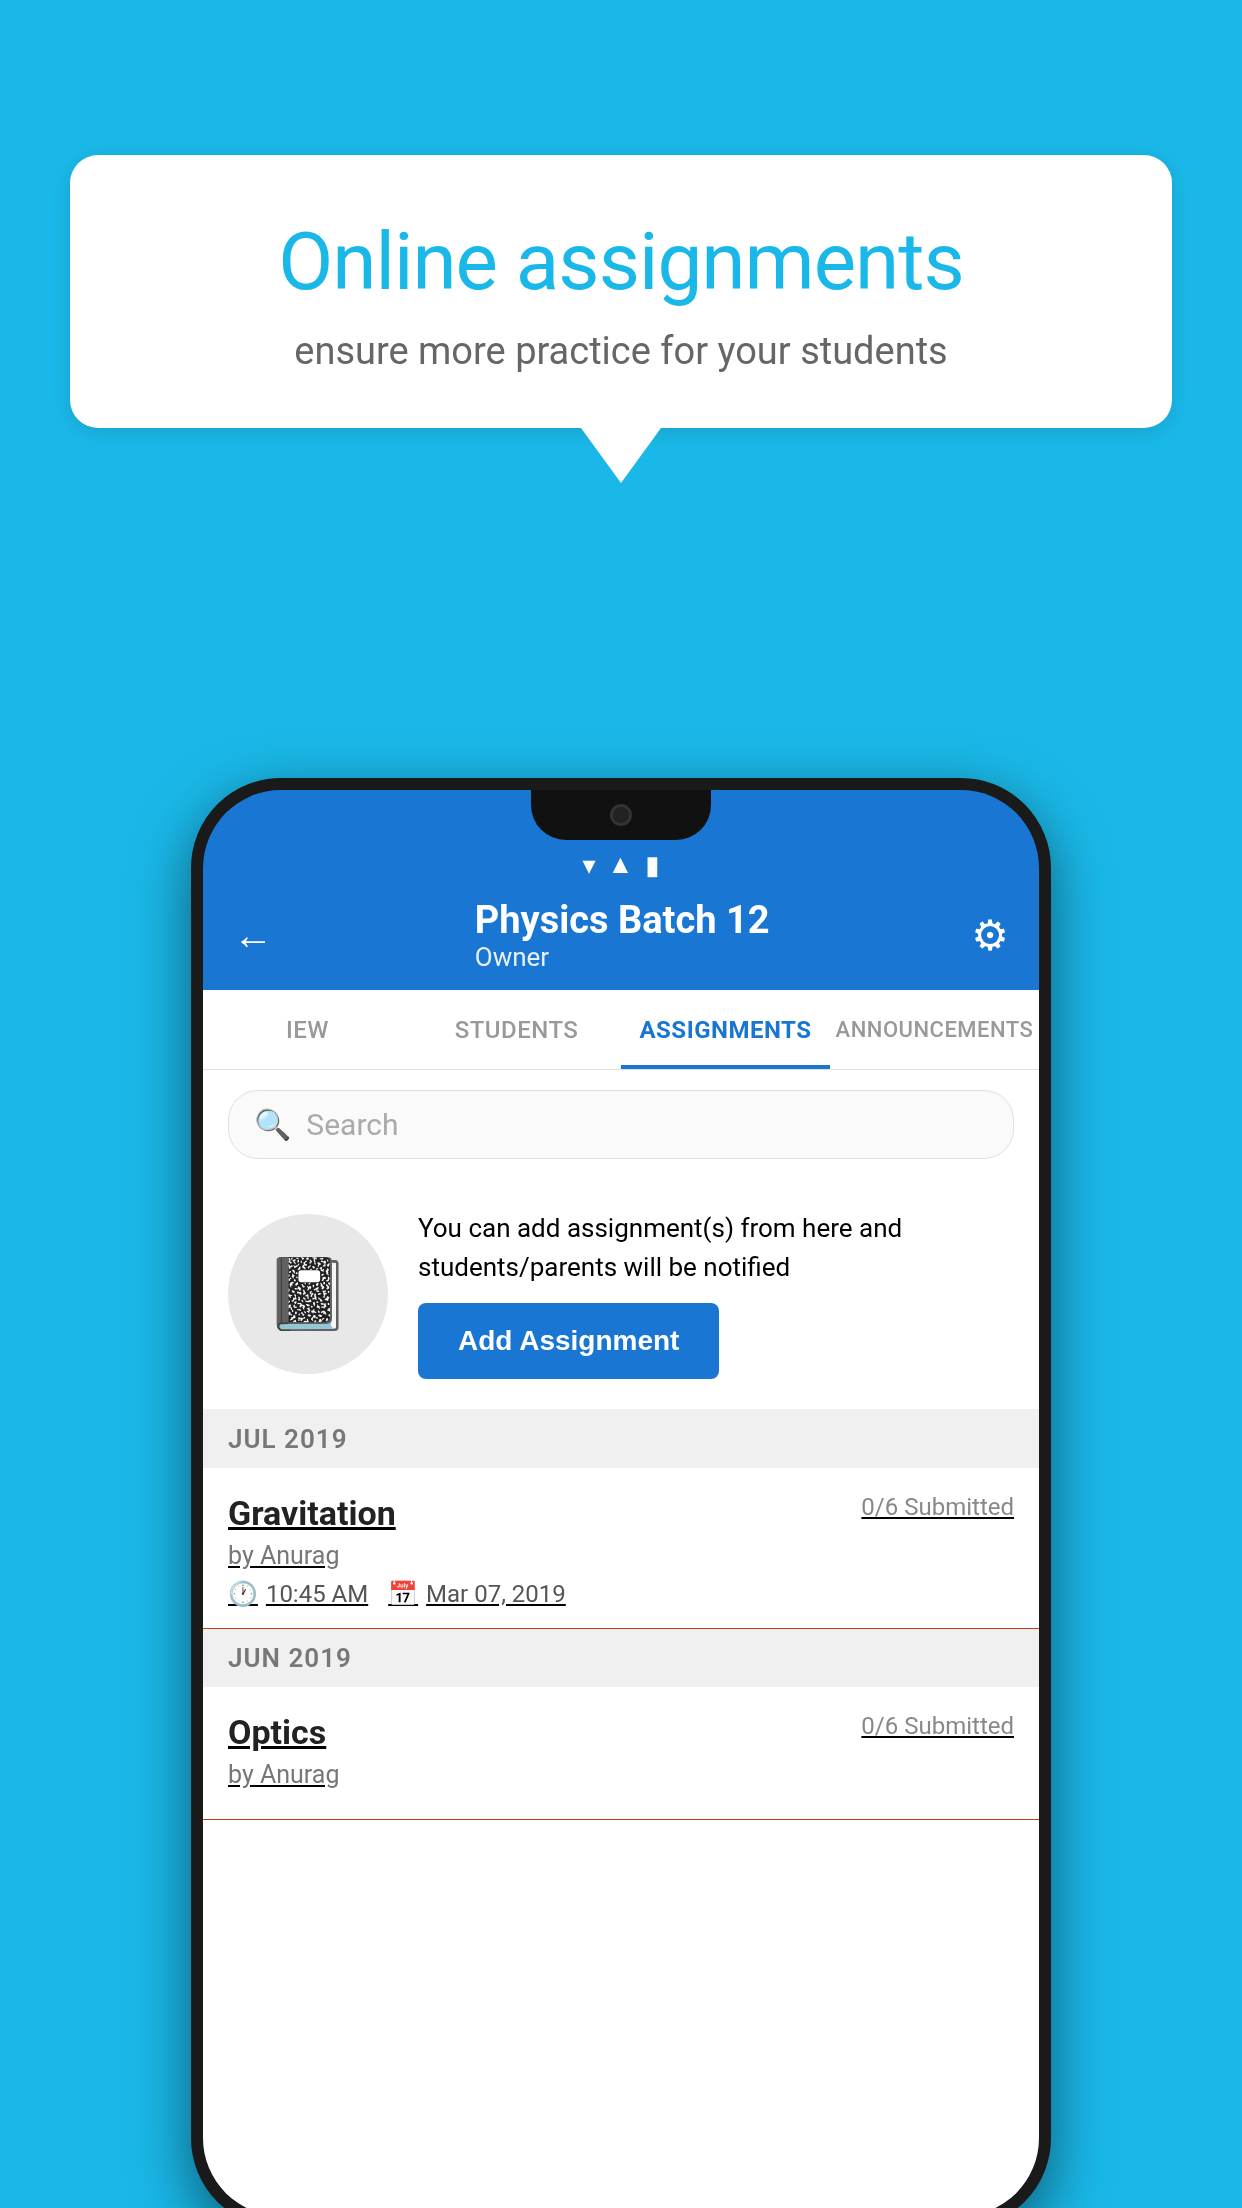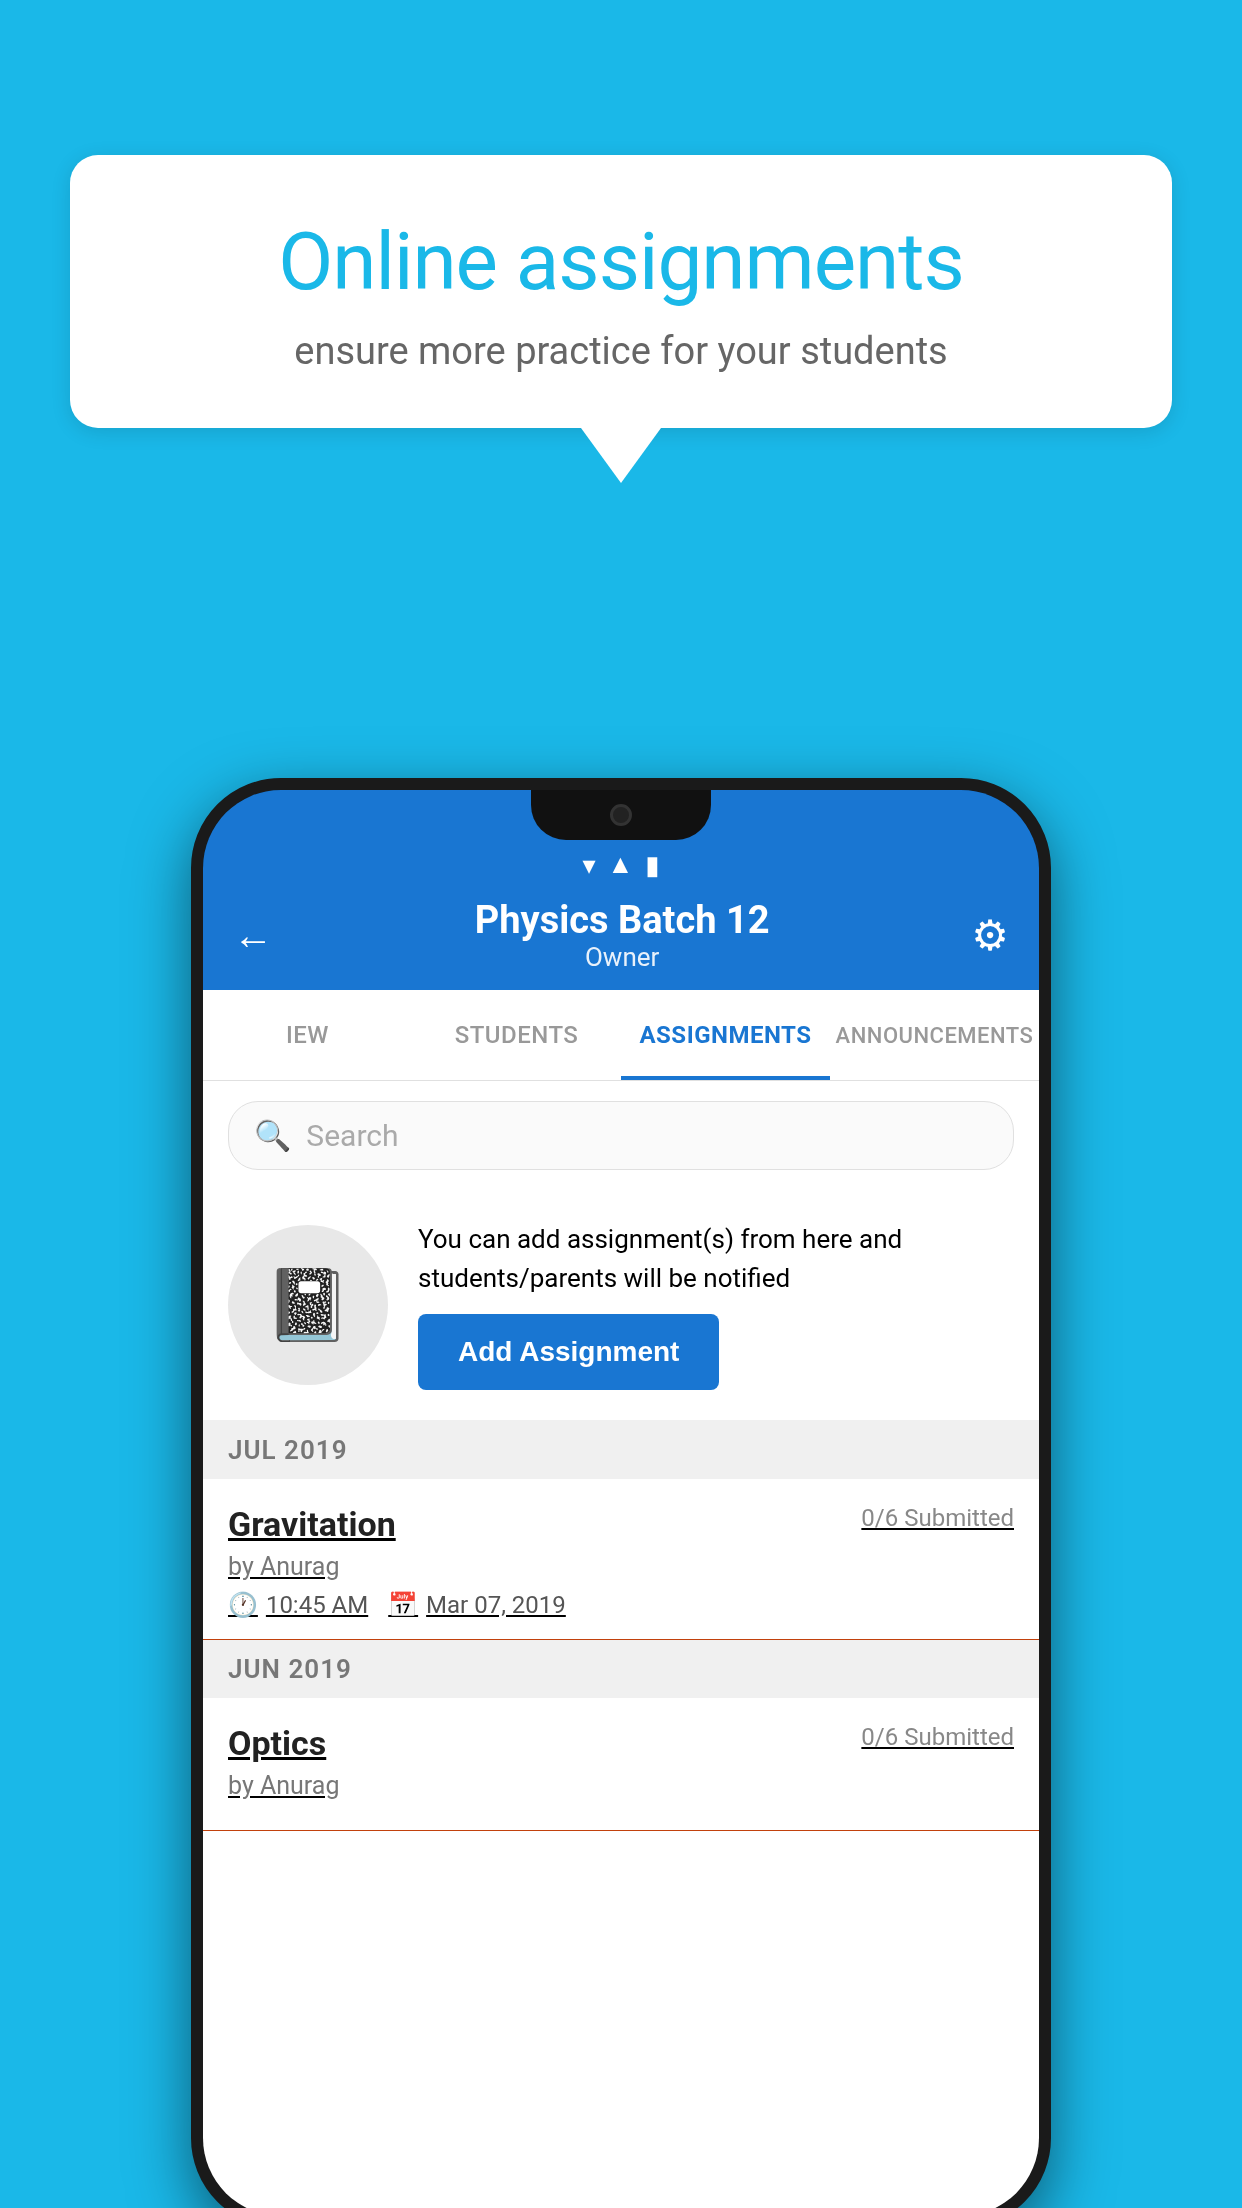--- a/index.html
+++ b/index.html
@@ -120,42 +120,42 @@
       align-items: center;
       justify-content: space-between;
       padding: 0 30px;
     }
     .back-arrow {
       color: white;
       font-size: 40px;
       cursor: pointer;
     }
     .header-center {
-      text-align: center;
+      text-align: left;
     }
     .header-title {
       color: white;
       font-size: 38px;
       font-weight: 700;
     }
     .header-subtitle {
       color: rgba(255,255,255,0.9);
       font-size: 26px;
     }
     .settings-icon {
       color: white;
       font-size: 42px;
     }
 
     
     .tab-bar {
       background: white;
       display: flex;
       border-bottom: 1px solid #e0e0e0;
-      height: 91px;
+      height: 80px;
     }
     .tab-item {
       flex: 1;
       display: flex;
       align-items: center;
       justify-content: center;
       font-size: 24px;
       color: #999;
       font-weight: 500;
       letter-spacing: 0.5px;

